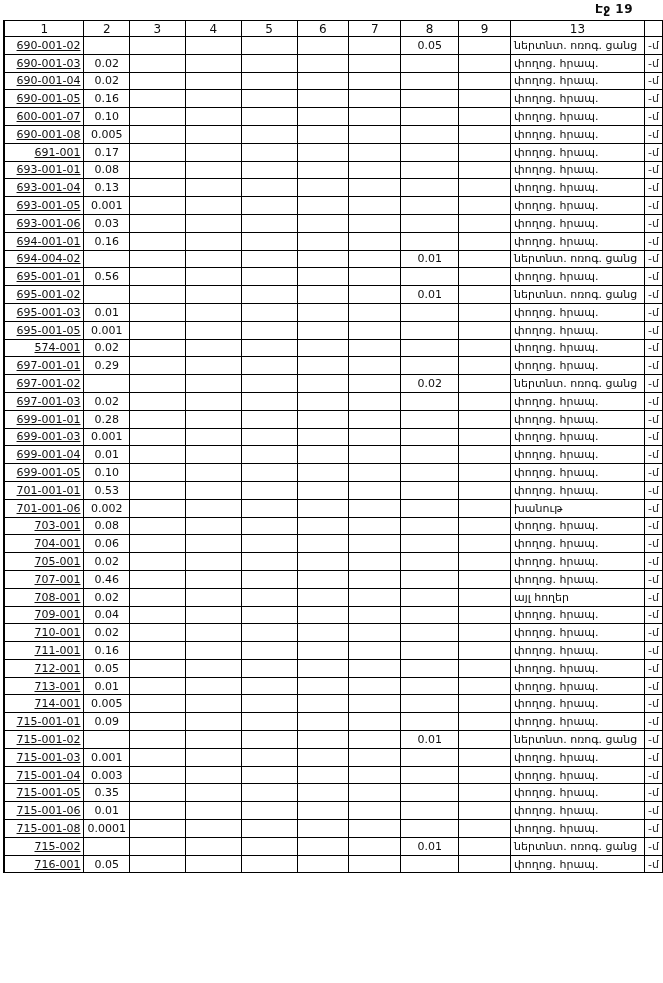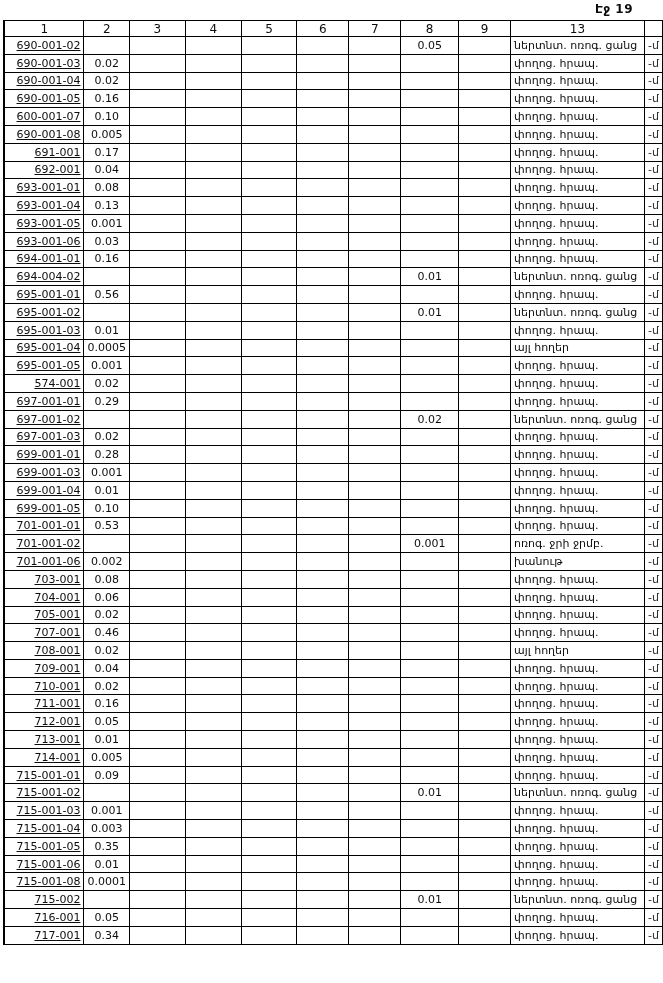--- a/index.html
+++ b/index.html
@@ -156,33 +156,20 @@
         <td class="c4"></td>
         <td class="c5"></td>
         <td class="c6"></td>
         <td class="c7"></td>
         <td class="c8"></td>
         <td class="c9"></td>
         <td class="c10">փողոց. հրապ.</td>
         <td class="edge">-մ</td>
       </tr>
       <tr>
-        <td class="c1">692-001</td>
-        <td class="c2">0.04</td>
-        <td class="c3"></td>
-        <td class="c4"></td>
-        <td class="c5"></td>
-        <td class="c6"></td>
-        <td class="c7"></td>
-        <td class="c8"></td>
-        <td class="c9"></td>
-        <td class="c10">փողոց. հրապ.</td>
-        <td class="edge">-մ</td>
-      </tr>
-      <tr>
         <td class="c1">693-001-01</td>
         <td class="c2">0.08</td>
         <td class="c3"></td>
         <td class="c4"></td>
         <td class="c5"></td>
         <td class="c6"></td>
         <td class="c7"></td>
         <td class="c8"></td>
         <td class="c9"></td>
         <td class="c10">փողոց. հրապ.</td>
@@ -286,33 +273,20 @@
         <td class="c4"></td>
         <td class="c5"></td>
         <td class="c6"></td>
         <td class="c7"></td>
         <td class="c8"></td>
         <td class="c9"></td>
         <td class="c10">փողոց. հրապ.</td>
         <td class="edge">-մ</td>
       </tr>
       <tr>
-        <td class="c1">695-001-04</td>
-        <td class="c2">0.0005</td>
-        <td class="c3"></td>
-        <td class="c4"></td>
-        <td class="c5"></td>
-        <td class="c6"></td>
-        <td class="c7"></td>
-        <td class="c8"></td>
-        <td class="c9"></td>
-        <td class="c10">այլ հողեր</td>
-        <td class="edge">-մ</td>
-      </tr>
-      <tr>
         <td class="c1">695-001-05</td>
         <td class="c2">0.001</td>
         <td class="c3"></td>
         <td class="c4"></td>
         <td class="c5"></td>
         <td class="c6"></td>
         <td class="c7"></td>
         <td class="c8"></td>
         <td class="c9"></td>
         <td class="c10">փողոց. հրապ.</td>
@@ -429,33 +403,20 @@
         <td class="c4"></td>
         <td class="c5"></td>
         <td class="c6"></td>
         <td class="c7"></td>
         <td class="c8"></td>
         <td class="c9"></td>
         <td class="c10">փողոց. հրապ.</td>
         <td class="edge">-մ</td>
       </tr>
       <tr>
-        <td class="c1">701-001-02</td>
-        <td class="c2"></td>
-        <td class="c3"></td>
-        <td class="c4"></td>
-        <td class="c5"></td>
-        <td class="c6"></td>
-        <td class="c7"></td>
-        <td class="c8">0.001</td>
-        <td class="c9"></td>
-        <td class="c10">ոռոգ. ջրի ջրմբ.</td>
-        <td class="edge">-մ</td>
-      </tr>
-      <tr>
         <td class="c1">701-001-06</td>
         <td class="c2">0.002</td>
         <td class="c3"></td>
         <td class="c4"></td>
         <td class="c5"></td>
         <td class="c6"></td>
         <td class="c7"></td>
         <td class="c8"></td>
         <td class="c9"></td>
         <td class="c10">խանութ</td>
@@ -704,33 +665,20 @@
         <td class="c6"></td>
         <td class="c7"></td>
         <td class="c8">0.01</td>
         <td class="c9"></td>
         <td class="c10">ներտնտ. ոռոգ. ցանց</td>
         <td class="edge">-մ</td>
       </tr>
       <tr>
         <td class="c1">716-001</td>
         <td class="c2">0.05</td>
-        <td class="c3"></td>
-        <td class="c4"></td>
-        <td class="c5"></td>
-        <td class="c6"></td>
-        <td class="c7"></td>
-        <td class="c8"></td>
-        <td class="c9"></td>
-        <td class="c10">փողոց. հրապ.</td>
-        <td class="edge">-մ</td>
-      </tr>
-      <tr>
-        <td class="c1">717-001</td>
-        <td class="c2">0.34</td>
         <td class="c3"></td>
         <td class="c4"></td>
         <td class="c5"></td>
         <td class="c6"></td>
         <td class="c7"></td>
         <td class="c8"></td>
         <td class="c9"></td>
         <td class="c10">փողոց. հրապ.</td>
         <td class="edge">-մ</td>
       </tr>

